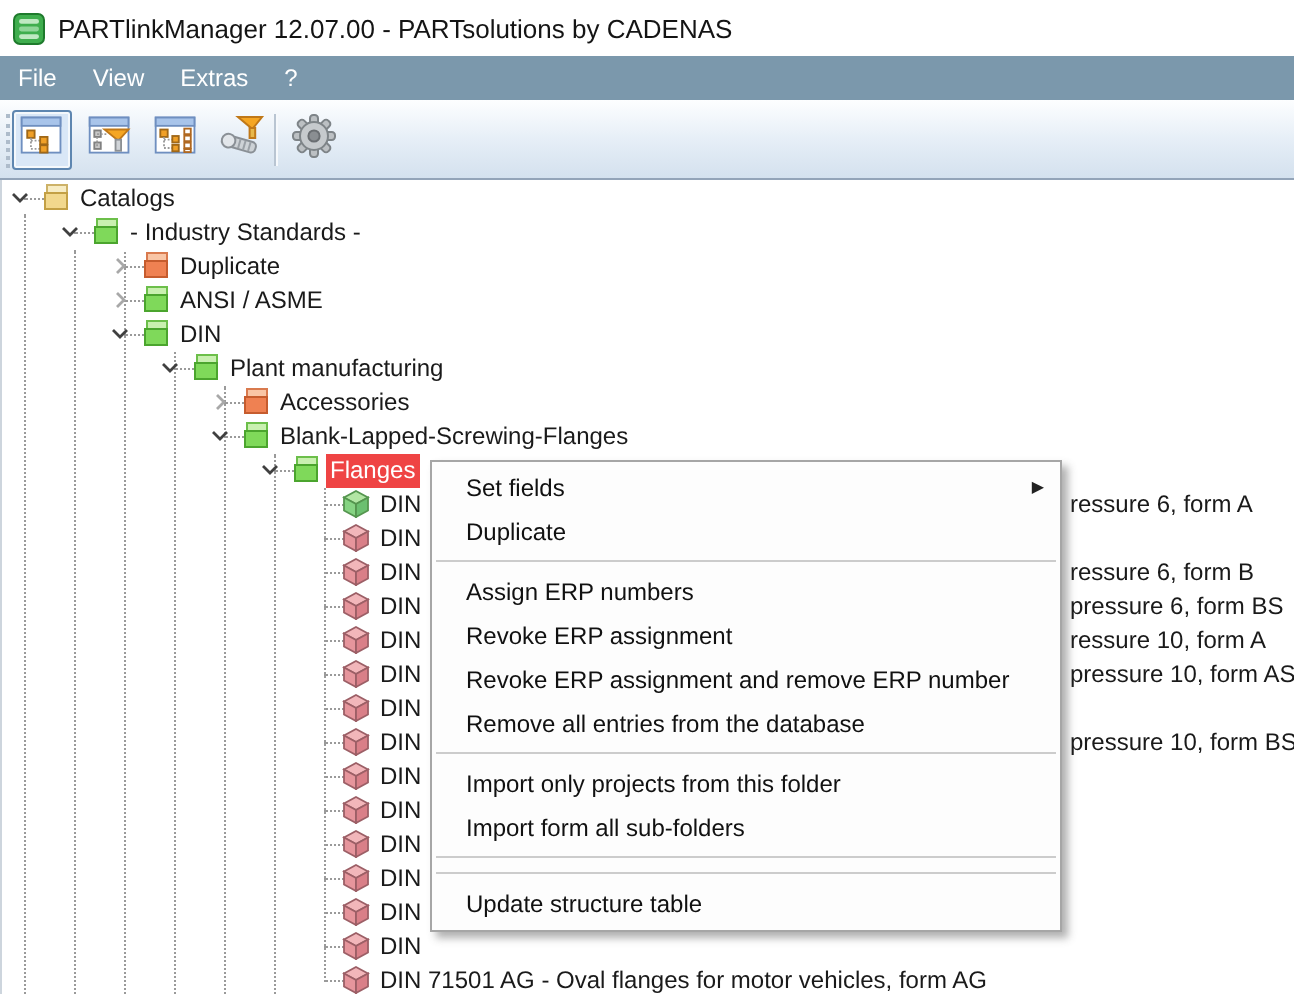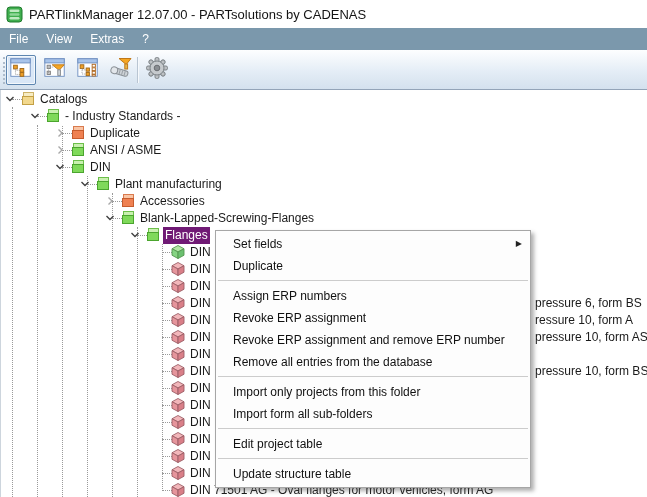--- a/index.html
+++ b/index.html
@@ -29,21 +29,21 @@
 
   
   .tree{position:absolute;left:0;top:90px;width:647px;height:407px;background:#ffffff;
     border-left:1px solid #cdd5dd;box-sizing:border-box;overflow:hidden;}
   .guide{position:absolute;width:1px;border-left:1px dotted #9a9a9a;}
   .trow{position:absolute;left:0;width:647px;height:17px;line-height:17px;font-size:12px;white-space:nowrap;}
   .stub{position:absolute;top:8px;height:1px;border-top:1px dotted #9a9a9a;}
   .xarrow{position:absolute;top:2px;width:12px;height:12px;}
   .nicon{position:absolute;top:1px;}
   .nlabel{position:absolute;top:0;padding:0 2px;}
-  .nlabel.sel{background:#701a75;color:#ffffff;}
+  .nlabel.sel{background:#ef4444;color:#ffffff;}
   .ntail{position:absolute;left:534px;top:0;}
 
   
   .folder{position:relative;display:block;width:15px;height:15px;}
   .folder i{position:absolute;display:block;box-sizing:border-box;}
   .folder .b{left:2px;top:0;width:11px;height:9px;border:1px solid;}
   .folder .f{left:1px;top:4px;width:12px;height:9px;border:1px solid;}
   .f-yellow .b{background:#f7ecc3;border-color:#cdb268}
   .f-yellow .f{background:#f2d88d;border-color:#c3a045}
   .f-green .b{background:#c9f0b0;border-color:#6cbf4a}
@@ -289,38 +289,40 @@
         <span class="nlabel sel" style="left: 162px;">Flanges</span>
       </div>
       <div class="trow" style="top: 154px;">
         <span class="stub" style="left: 161px; width: 10px;"></span>
         <span class="nicon" style="left: 170px;"><svg width="14" height="14" viewBox="0 0 14 14">
             <polygon points="7,0.5 13,3.75 7,7 1,3.75" fill="#b2e6a4" stroke="#55964f" stroke-width="0.9"></polygon>
             <polygon points="1,3.75 7,7 7,13.5 1,10.25" fill="#86d483" stroke="#55964f" stroke-width="0.9"></polygon>
             <polygon points="13,3.75 7,7 7,13.5 13,10.25" fill="#6cc070" stroke="#55964f" stroke-width="0.9"></polygon>
           </svg></span>
         <span class="nlabel" style="left: 187px;">DIN</span>
+        <span class="ntail">ressure 6, form A</span>
       </div>
       <div class="trow" style="top: 171px;">
         <span class="stub" style="left: 161px; width: 10px;"></span>
         <span class="nicon" style="left: 170px;"><svg width="14" height="14" viewBox="0 0 14 14">
             <polygon points="7,0.5 13,3.75 7,7 1,3.75" fill="#f2b6ba" stroke="#9c5f66" stroke-width="0.9"></polygon>
             <polygon points="1,3.75 7,7 7,13.5 1,10.25" fill="#e6959c" stroke="#9c5f66" stroke-width="0.9"></polygon>
             <polygon points="13,3.75 7,7 7,13.5 13,10.25" fill="#d97f88" stroke="#9c5f66" stroke-width="0.9"></polygon>
           </svg></span>
         <span class="nlabel" style="left: 187px;">DIN</span>
       </div>
       <div class="trow" style="top: 188px;">
         <span class="stub" style="left: 161px; width: 10px;"></span>
         <span class="nicon" style="left: 170px;"><svg width="14" height="14" viewBox="0 0 14 14">
             <polygon points="7,0.5 13,3.75 7,7 1,3.75" fill="#f2b6ba" stroke="#9c5f66" stroke-width="0.9"></polygon>
             <polygon points="1,3.75 7,7 7,13.5 1,10.25" fill="#e6959c" stroke="#9c5f66" stroke-width="0.9"></polygon>
             <polygon points="13,3.75 7,7 7,13.5 13,10.25" fill="#d97f88" stroke="#9c5f66" stroke-width="0.9"></polygon>
           </svg></span>
         <span class="nlabel" style="left: 187px;">DIN</span>
+        <span class="ntail">ressure 6, form B</span>
       </div>
       <div class="trow" style="top: 205px;">
         <span class="stub" style="left: 161px; width: 10px;"></span>
         <span class="nicon" style="left: 170px;"><svg width="14" height="14" viewBox="0 0 14 14">
             <polygon points="7,0.5 13,3.75 7,7 1,3.75" fill="#f2b6ba" stroke="#9c5f66" stroke-width="0.9"></polygon>
             <polygon points="1,3.75 7,7 7,13.5 1,10.25" fill="#e6959c" stroke="#9c5f66" stroke-width="0.9"></polygon>
             <polygon points="13,3.75 7,7 7,13.5 13,10.25" fill="#d97f88" stroke="#9c5f66" stroke-width="0.9"></polygon>
           </svg></span>
         <span class="nlabel" style="left: 187px;">DIN</span>
         <span class="ntail">pressure 6, form BS</span>
@@ -432,19 +434,18 @@
         <div class="citem">Duplicate</div>
         <div class="csep"></div>
         <div class="citem">Assign ERP numbers</div>
         <div class="citem">Revoke ERP assignment</div>
         <div class="citem">Revoke ERP assignment and remove ERP number</div>
         <div class="citem">Remove all entries from the database</div>
         <div class="csep"></div>
         <div class="citem">Import only projects from this folder</div>
         <div class="citem">Import form all sub-folders</div>
         <div class="csep"></div>
-        <div class="citem">Edit project table</div>
         <div class="csep"></div>
         <div class="citem">Update structure table</div>
       </div>
     </div>
 
 </div>
 
 </body></html>

